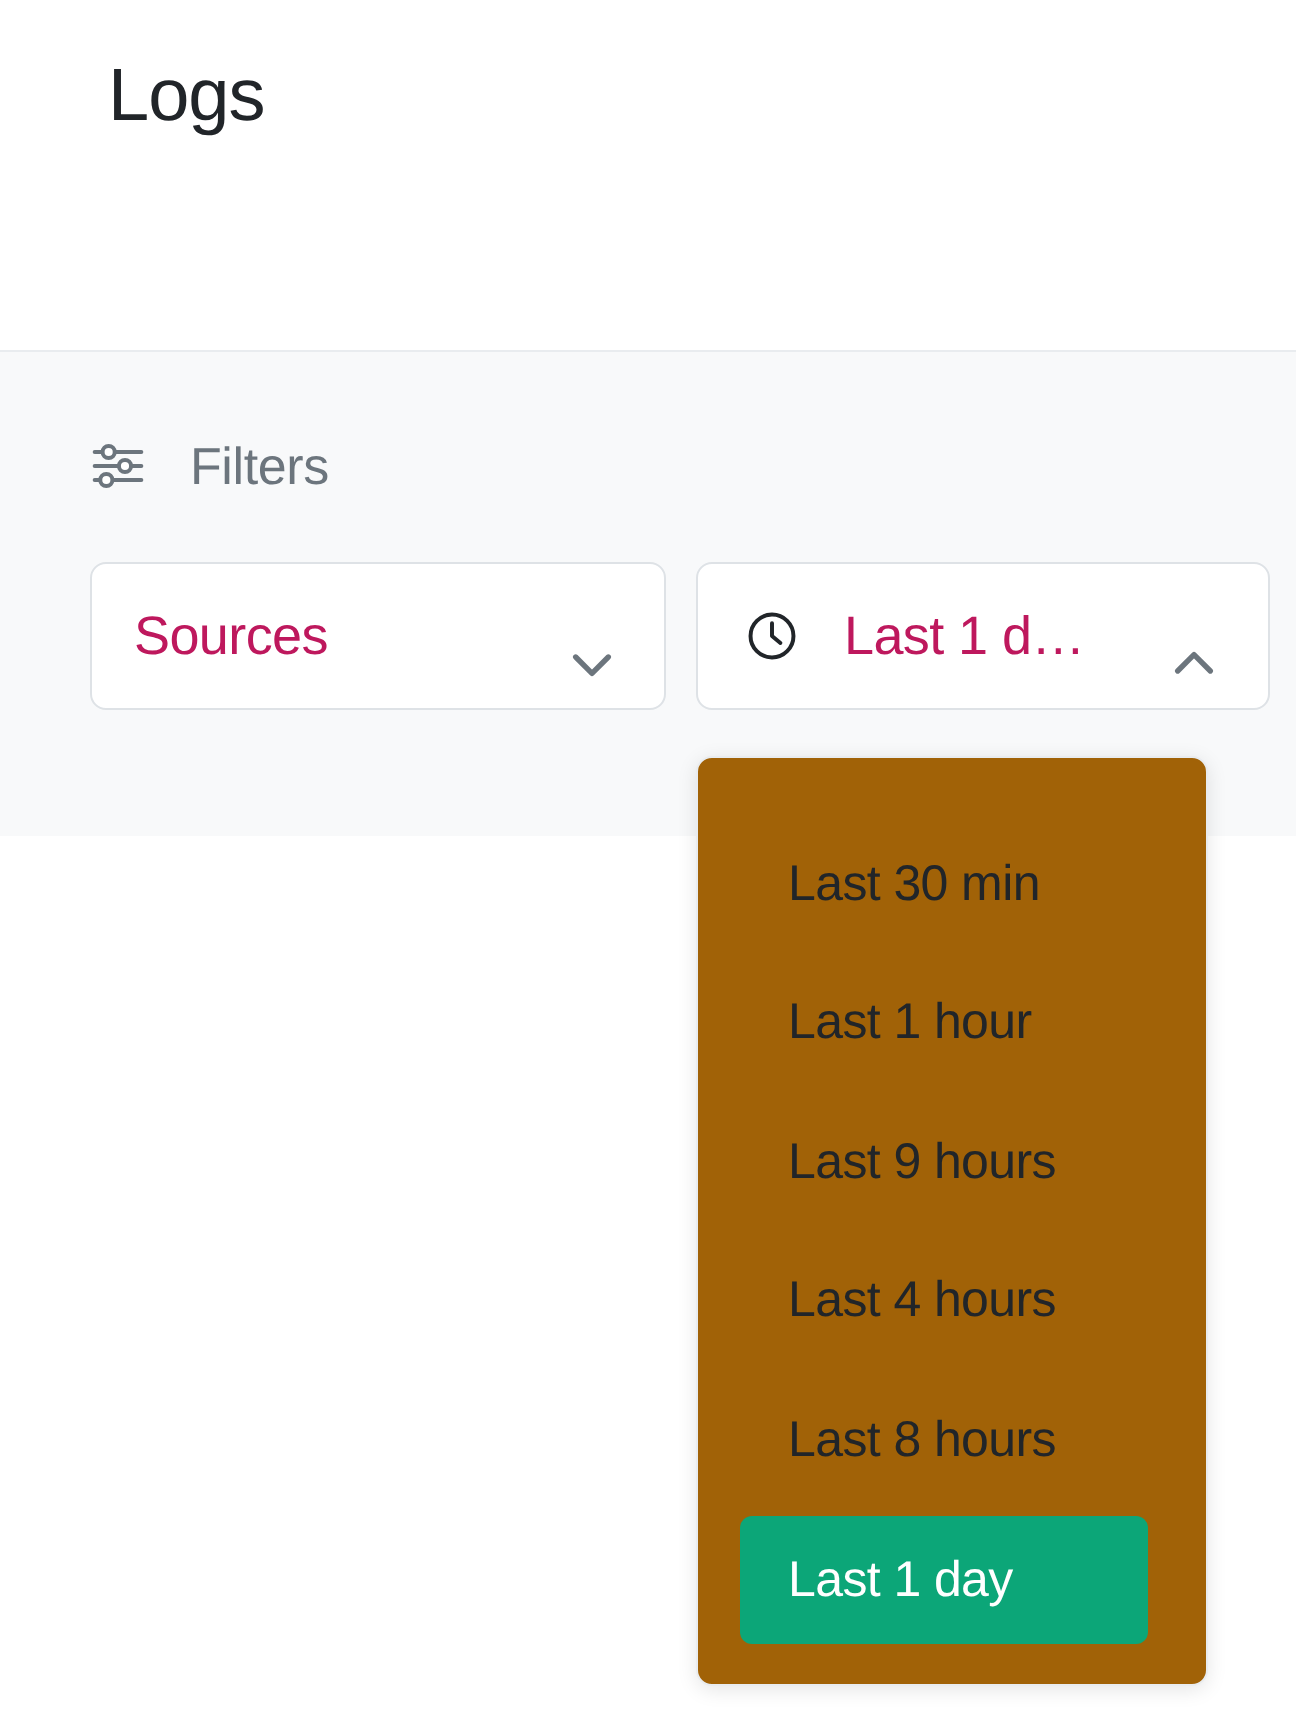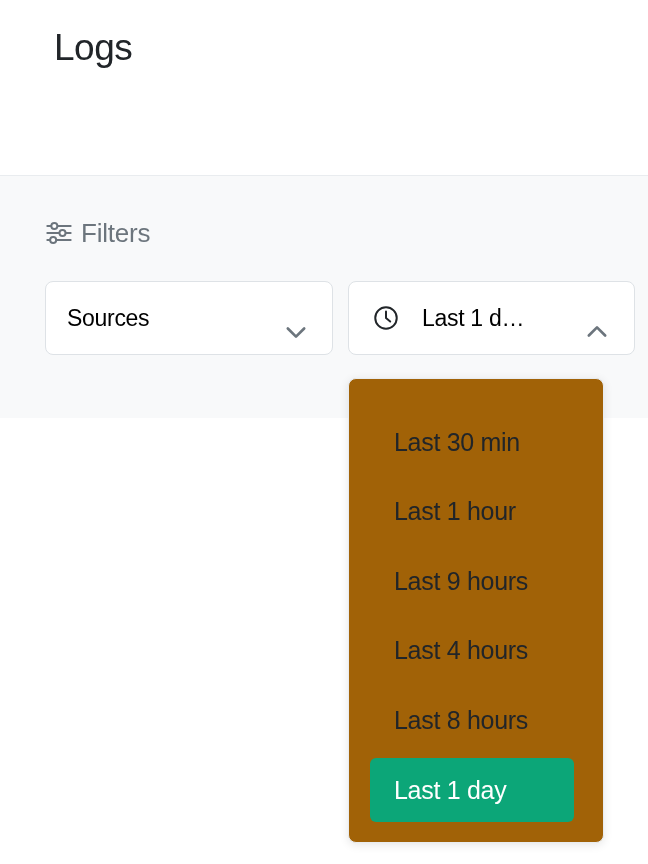--- a/index.html
+++ b/index.html
@@ -69,21 +69,21 @@
     left: 0; top: 176px;
     width: 648px; height: 242px;
     background: #f8f9fa;
   }
 
   .filters-head {
     position: absolute;
     left: 45px; top: 42px;
     display: flex;
     align-items: center;
-    gap: 8px;
+    gap: 22px;
   }
   .filters-icon { width: 28px; height: 28px; display: block; color: #6c757d; }
   .filters-label {
     font-size: 26px;
     font-weight: 400;
     color: #6c757d;
     letter-spacing: -0.2px;
     line-height: 30px;
   }
 
@@ -93,22 +93,22 @@
     background: #ffffff;
     border: 1.5px solid #dee2e6;
     border-radius: 8px;
     display: flex;
     align-items: center;
   }
   .select-sources { left: 45px; top: 105px; width: 288px; }
   .select-time    { left: 348px; top: 105px; width: 287px; }
 
   .select-text {
-    font-size: 23px;
-    color: #000000;
+    font-size: 27px;
+    color: #be185d;
     letter-spacing: -0.3px;
     white-space: nowrap;
     line-height: 30px;
   }
   .select-sources .select-text { margin-left: 21px; }
   .select-time .select-text { margin-left: 22px; }
 
   .clock-icon {
     width: 28px; height: 28px;
     margin-left: 23px;

